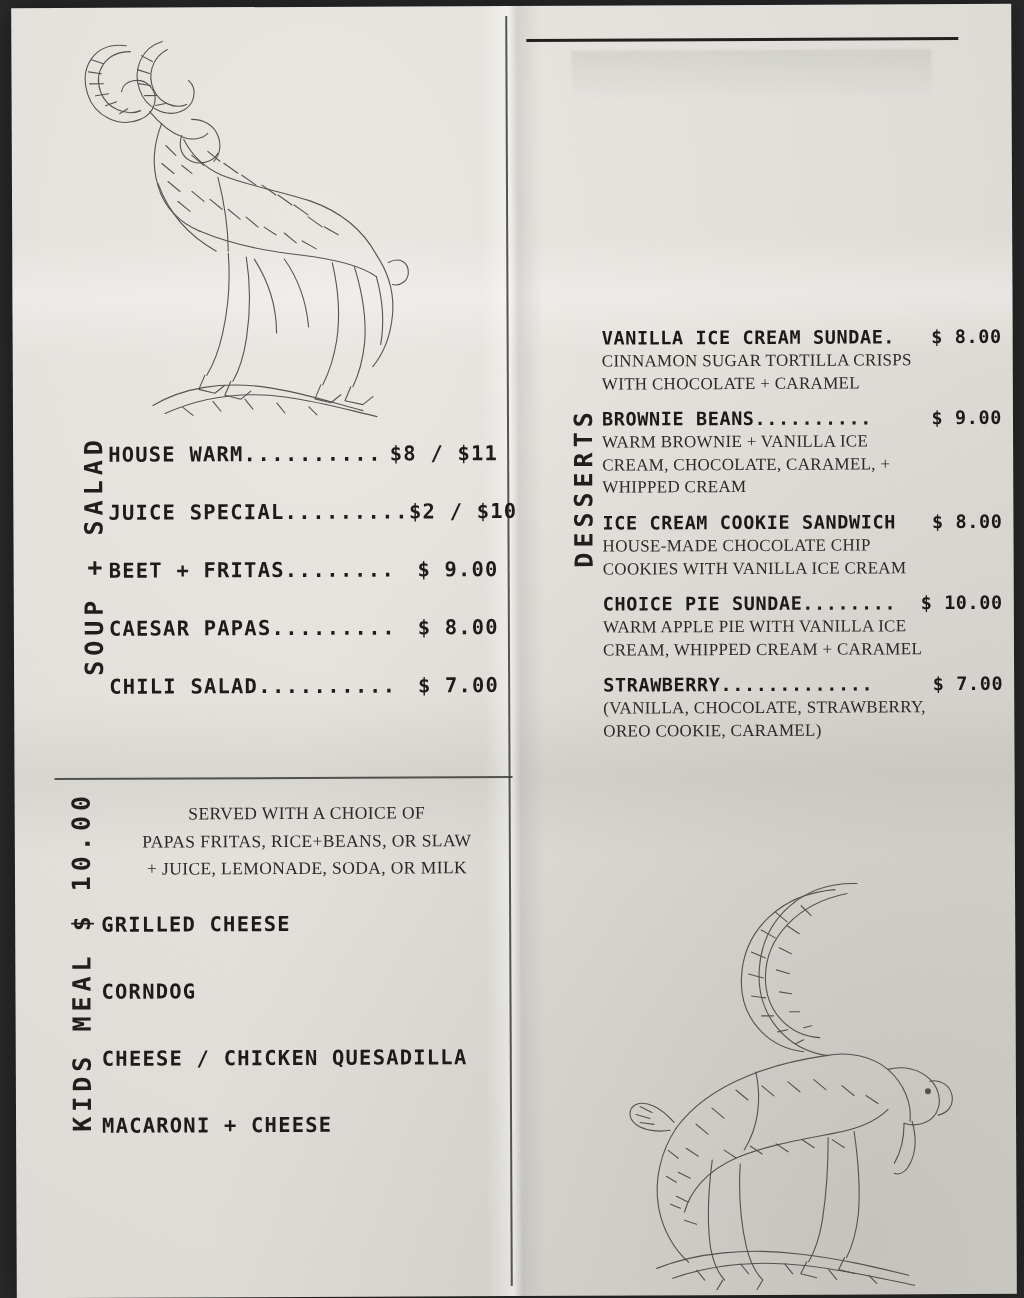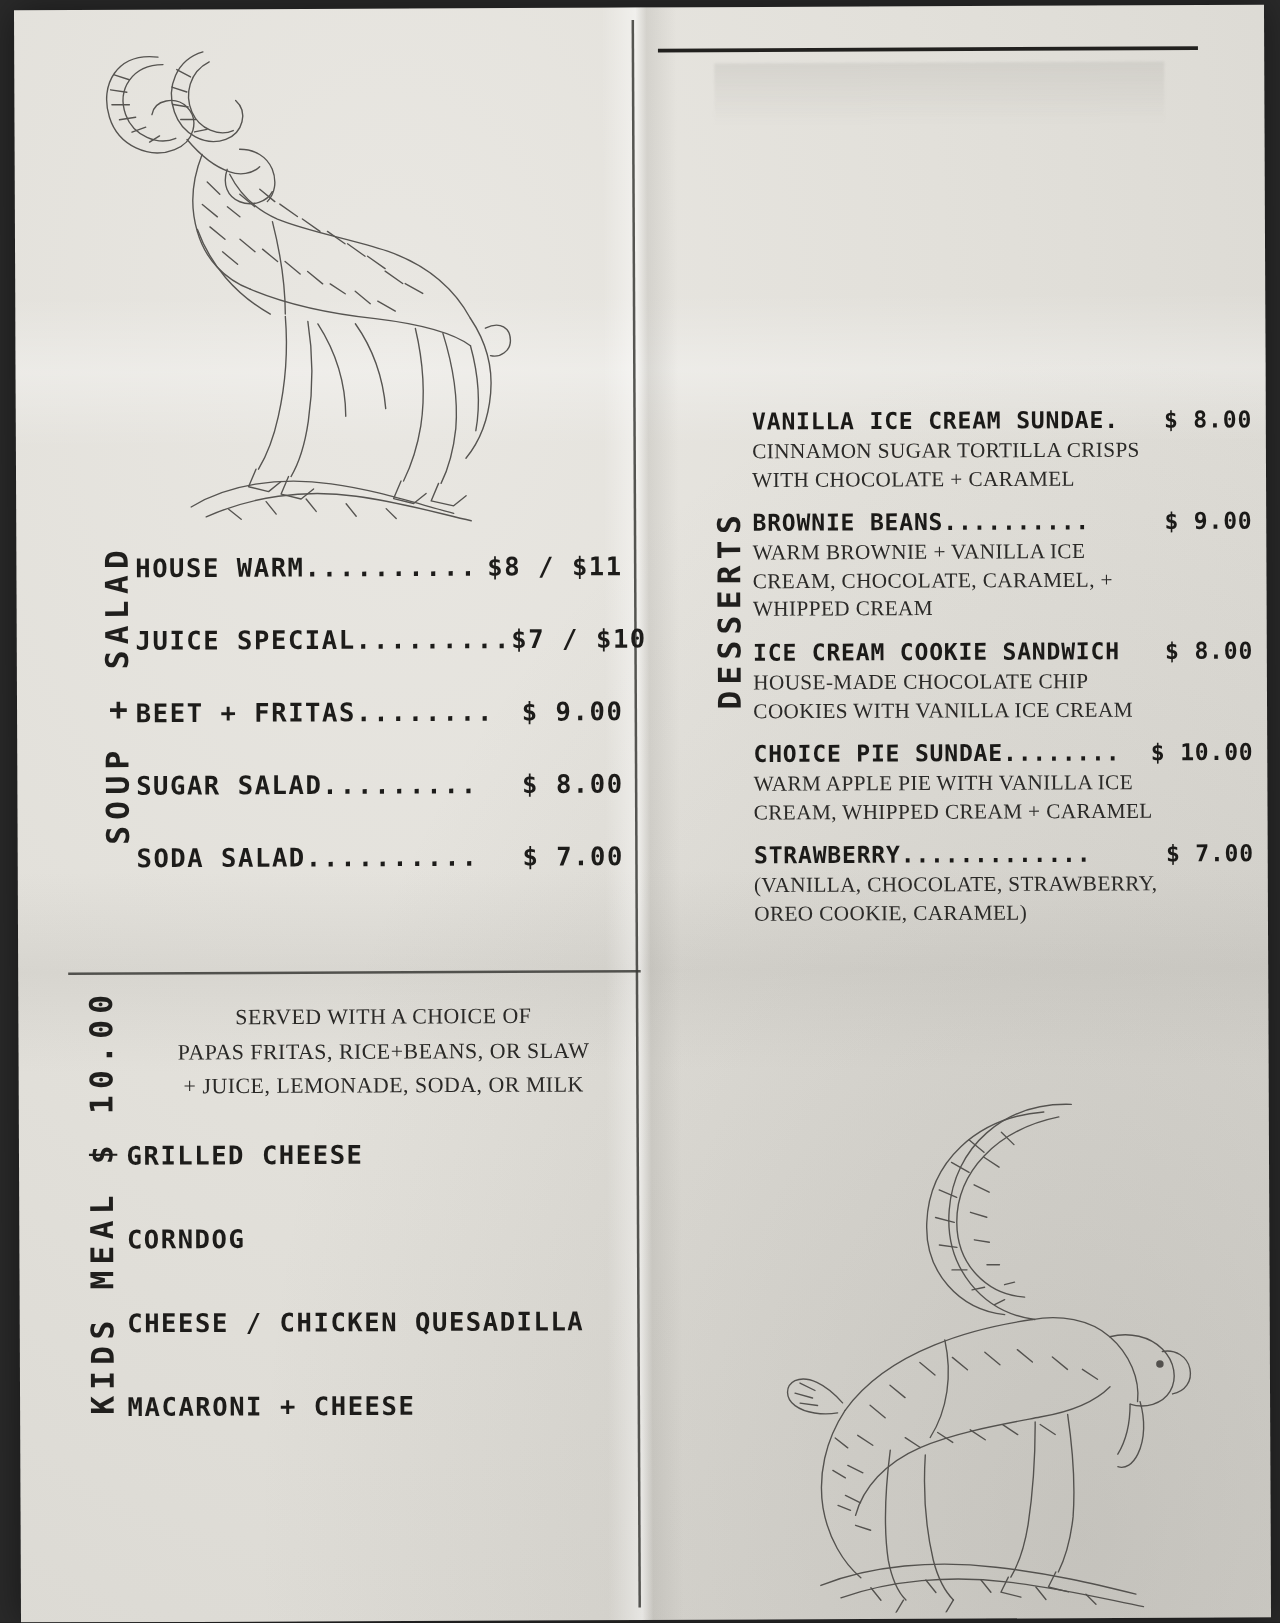--- a/index.html
+++ b/index.html
@@ -292,34 +292,34 @@
 
     <div class="left-list">
       <div class="menu-row">
         <span class="nm">HOUSE WARM</span>
         <span class="dots">..........</span>
         <span class="pr">$8 / $11</span>
       </div>
       <div class="menu-row">
         <span class="nm">JUICE SPECIAL</span>
         <span class="dots">.........</span>
-        <span class="pr">$7 / $10</span>
+        <span class="pr">$2 / $10</span>
       </div>
       <div class="menu-row">
         <span class="nm">BEET + FRITAS</span>
         <span class="dots">........</span>
         <span class="pr">$ 9.00</span>
       </div>
       <div class="menu-row">
-        <span class="nm">SUGAR SALAD</span>
+        <span class="nm">CAESAR PAPAS</span>
         <span class="dots">.........</span>
         <span class="pr">$ 8.00</span>
       </div>
       <div class="menu-row">
-        <span class="nm">SODA SALAD</span>
+        <span class="nm">CHILI SALAD</span>
         <span class="dots">..........</span>
         <span class="pr">$ 7.00</span>
       </div>
     </div>
 
     <div class="kids-note">
       <div>SERVED WITH A CHOICE OF</div>
       <div>PAPAS FRITAS, RICE+BEANS, OR SLAW</div>
       <div>+ JUICE, LEMONADE, SODA, OR MILK</div>
     </div>

